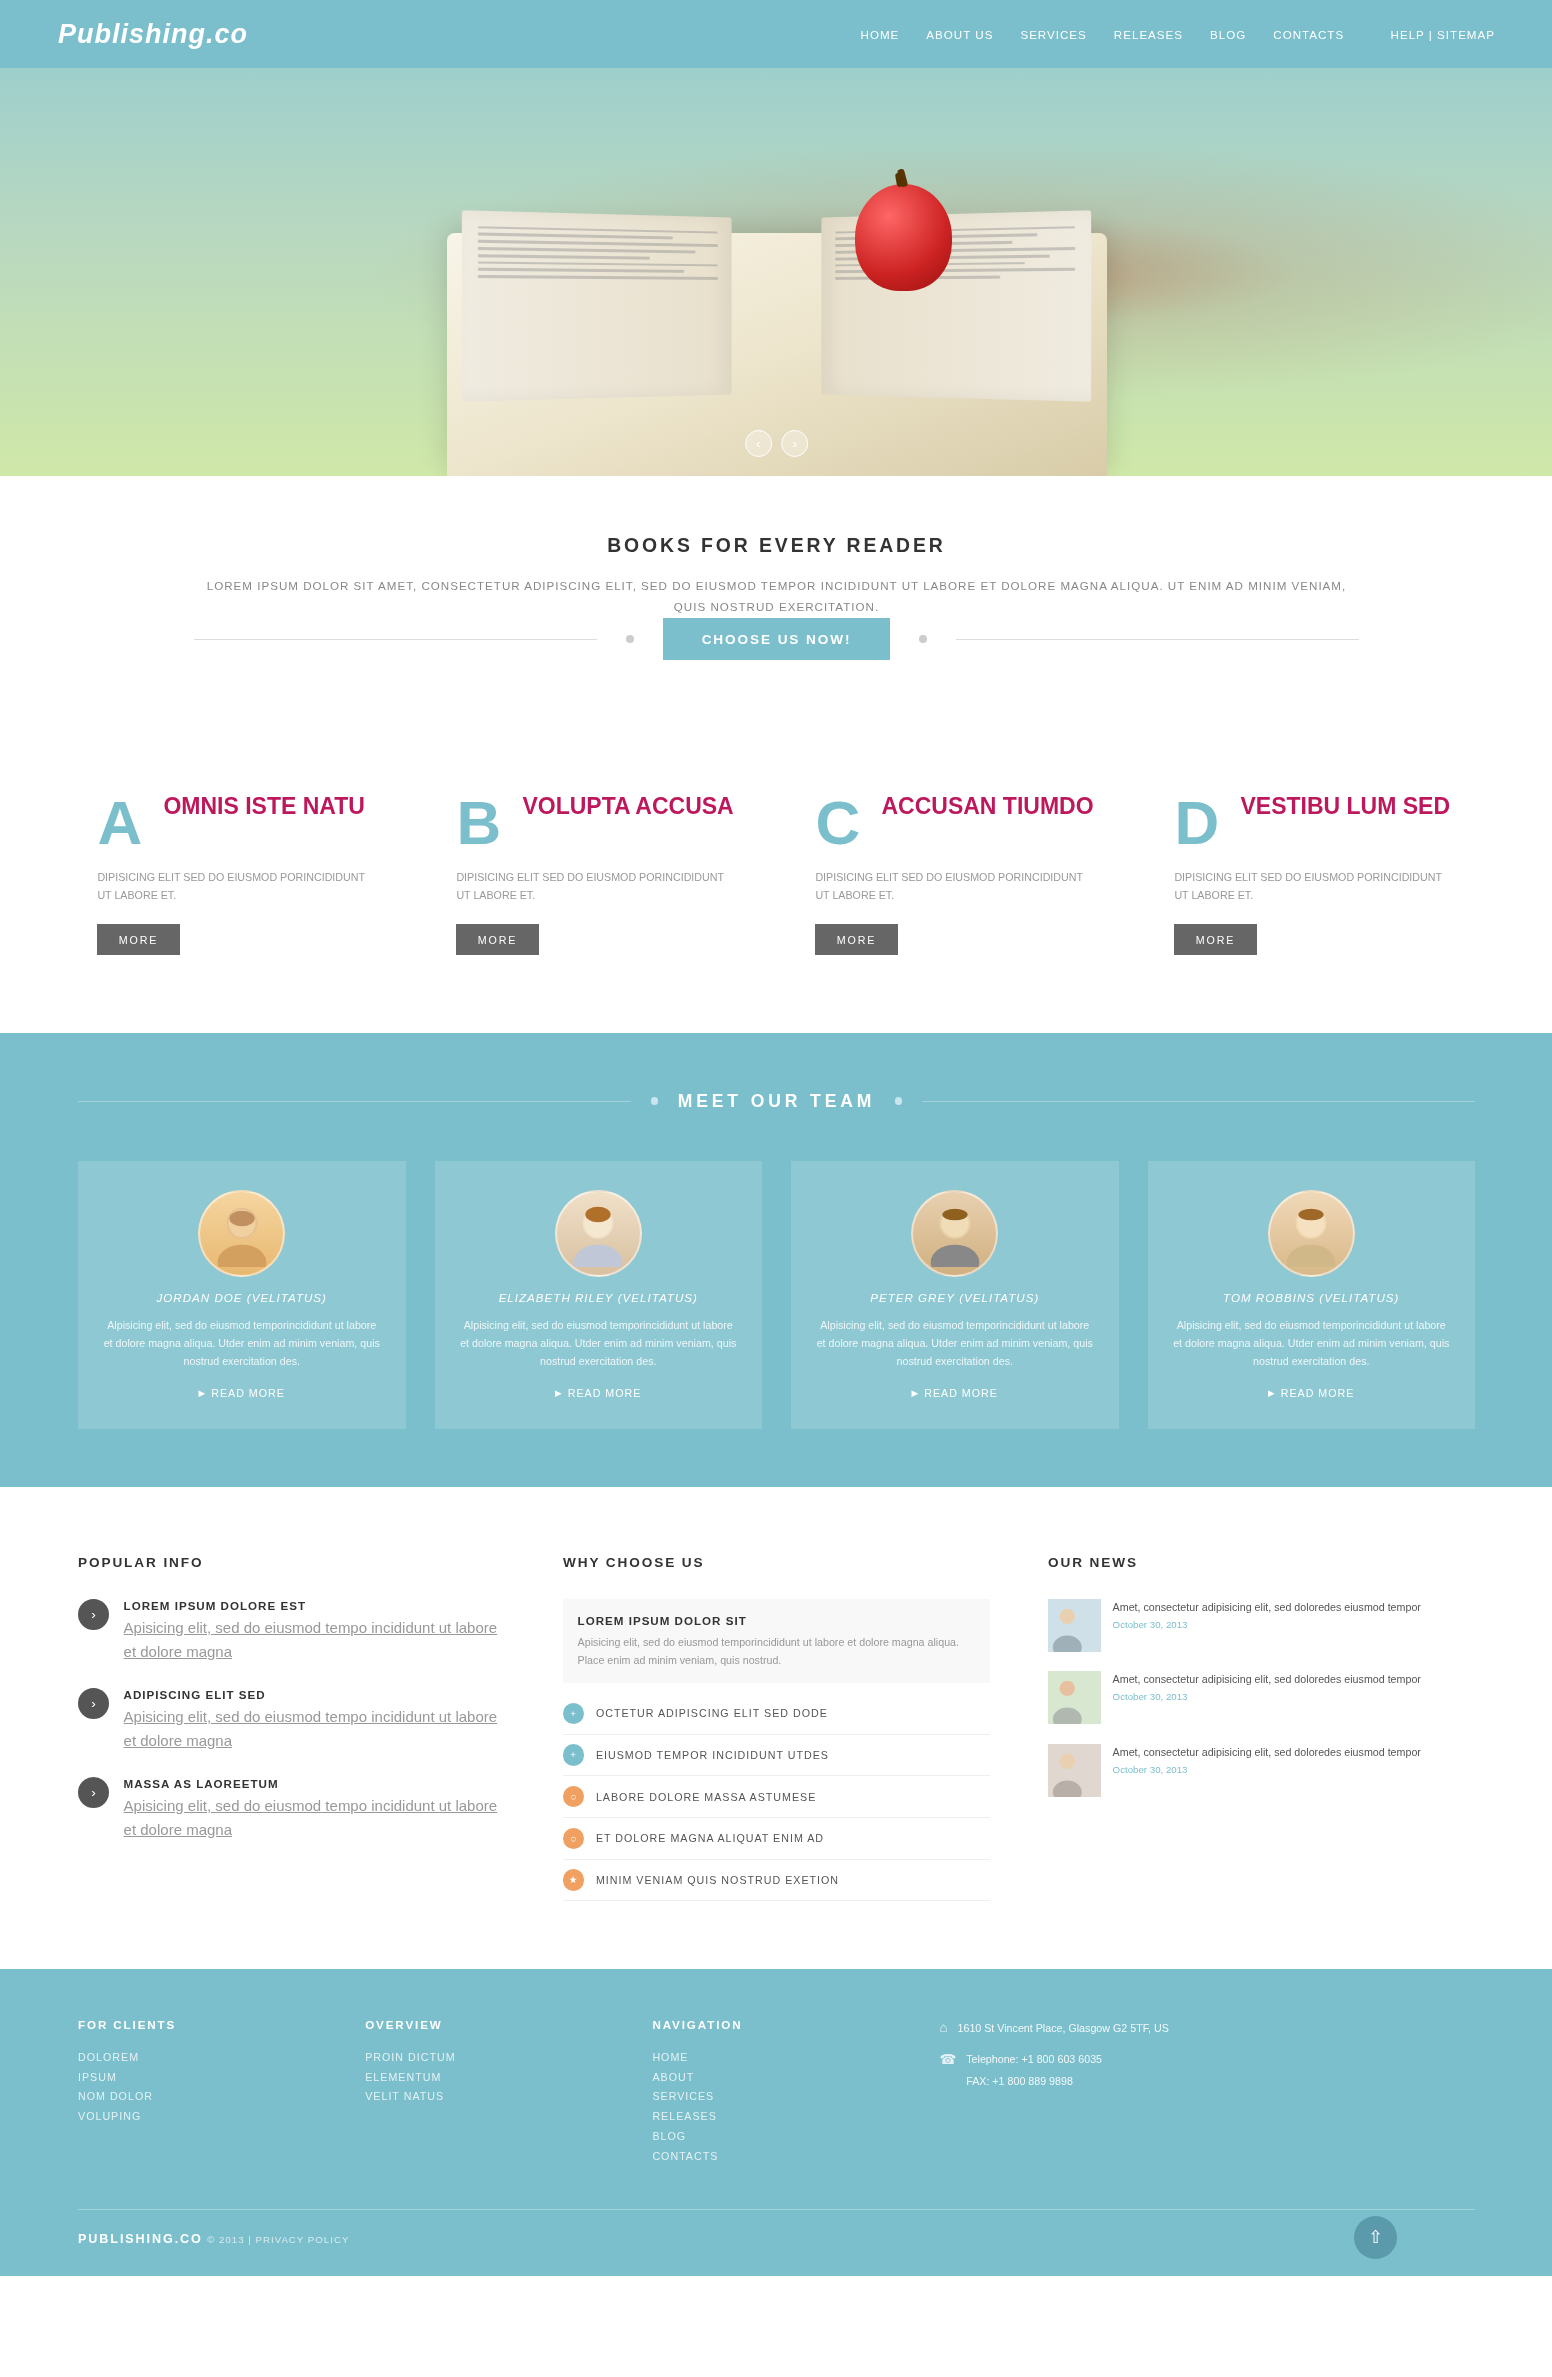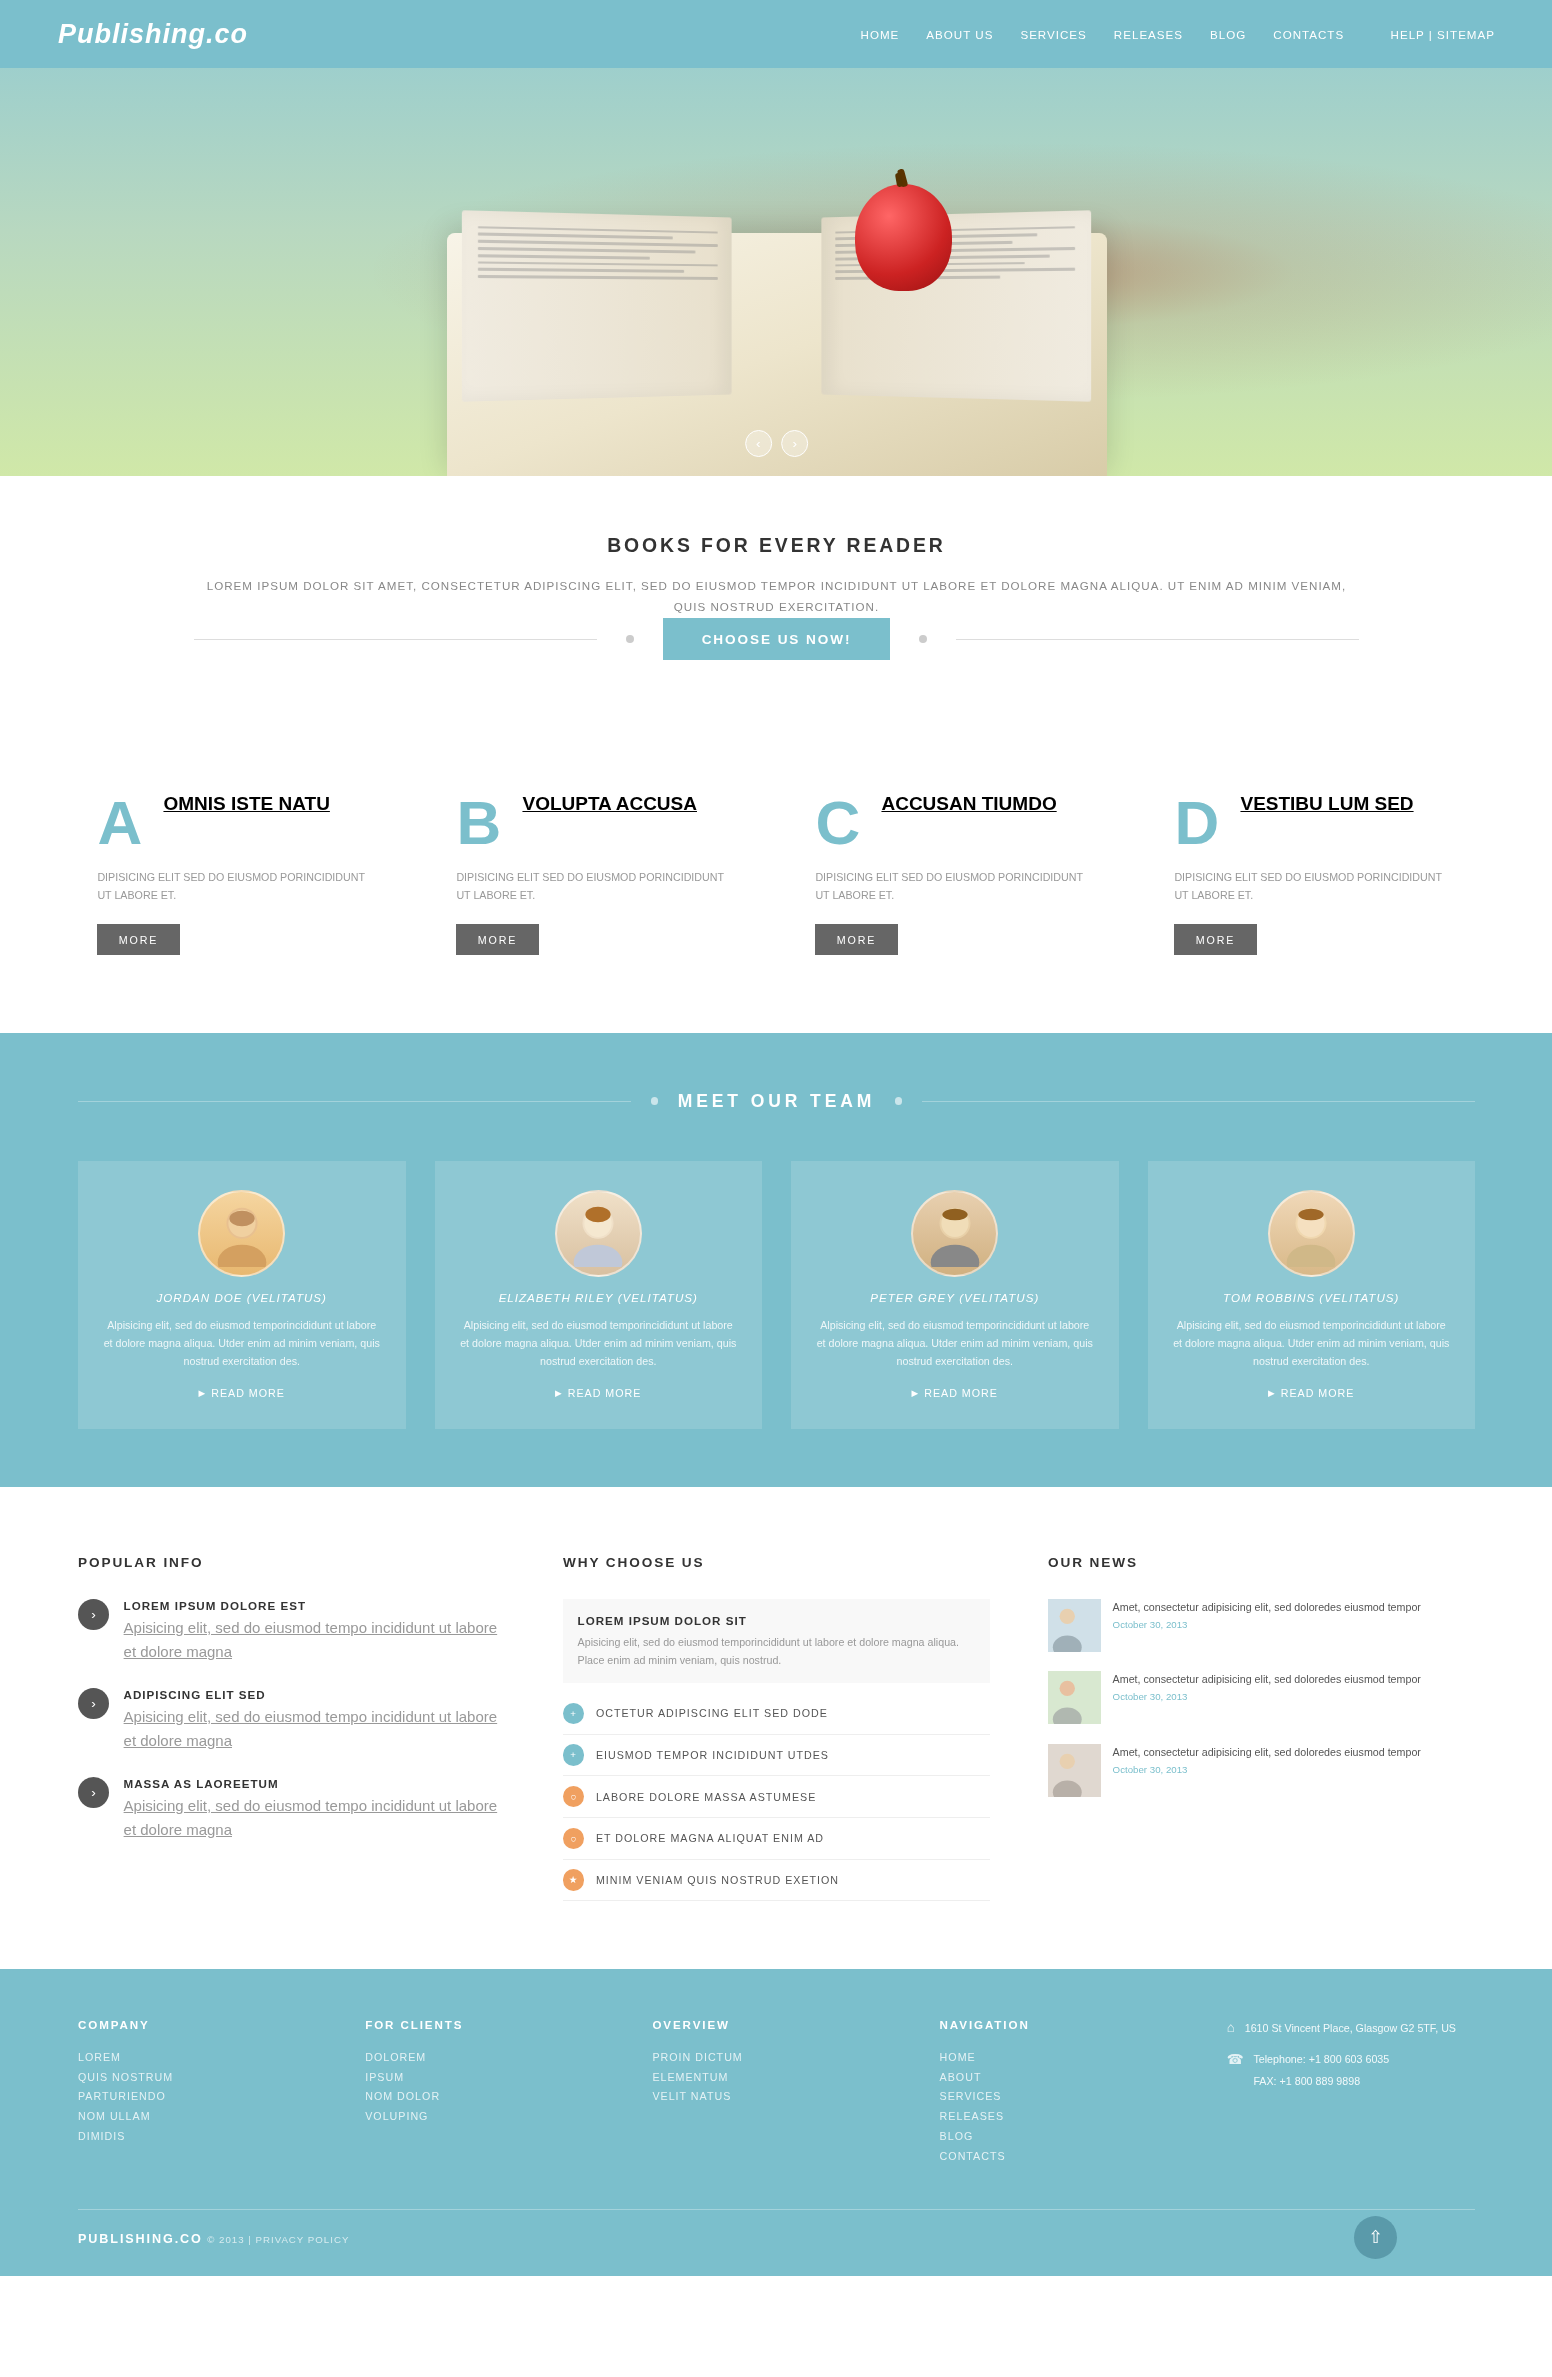--- a/index.html
+++ b/index.html
@@ -165,27 +165,26 @@
     .feature-letter {
       font-size: 62px;
       font-weight: bold;
       color: #7bbfcc;
       line-height: 1;
       float: left;
       margin-right: 11.6px;
       margin-top: 4.9px;
     }
     .feature-title {
-      font-size: 19px;
-      font-weight: bold;
-      color: #000000;
+      font-size: 23px;
+      font-weight: bold;
+      color: #be185d;
       text-transform: uppercase;
       line-height: 1.3;
       padding-top: 4.9px;
-      text-decoration: underline;
     }
     .feature-desc {
       clear: both;
       font-size: 10.7px;
       color: #999;
       margin-top: 14.6px;
       margin-bottom: 19.4px;
       text-transform: uppercase;
       line-height: 1.7;
     }
@@ -783,28 +782,20 @@
         <div class="news-text-title">Amet, consectetur adipisicing elit, sed doloredes eiusmod tempor</div>
         <div class="news-date">October 30, 2013</div>
       </div>
     </div>
   </div>
 </section>
 
 <footer class="footer">
   <div class="footer-grid">
 
-    <div>
-      <div class="footer-col-title">COMPANY</div>
-      <a href="#" class="footer-link">LOREM</a>
-      <a href="#" class="footer-link">QUIS NOSTRUM</a>
-      <a href="#" class="footer-link">PARTURIENDO</a>
-      <a href="#" class="footer-link">NOM ULLAM</a>
-      <a href="#" class="footer-link">DIMIDIS</a>
-    </div>
 
     <div>
       <div class="footer-col-title">FOR CLIENTS</div>
       <a href="#" class="footer-link">DOLOREM</a>
       <a href="#" class="footer-link">IPSUM</a>
       <a href="#" class="footer-link">NOM DOLOR</a>
       <a href="#" class="footer-link">VOLUPING</a>
     </div>
 
     <div>

